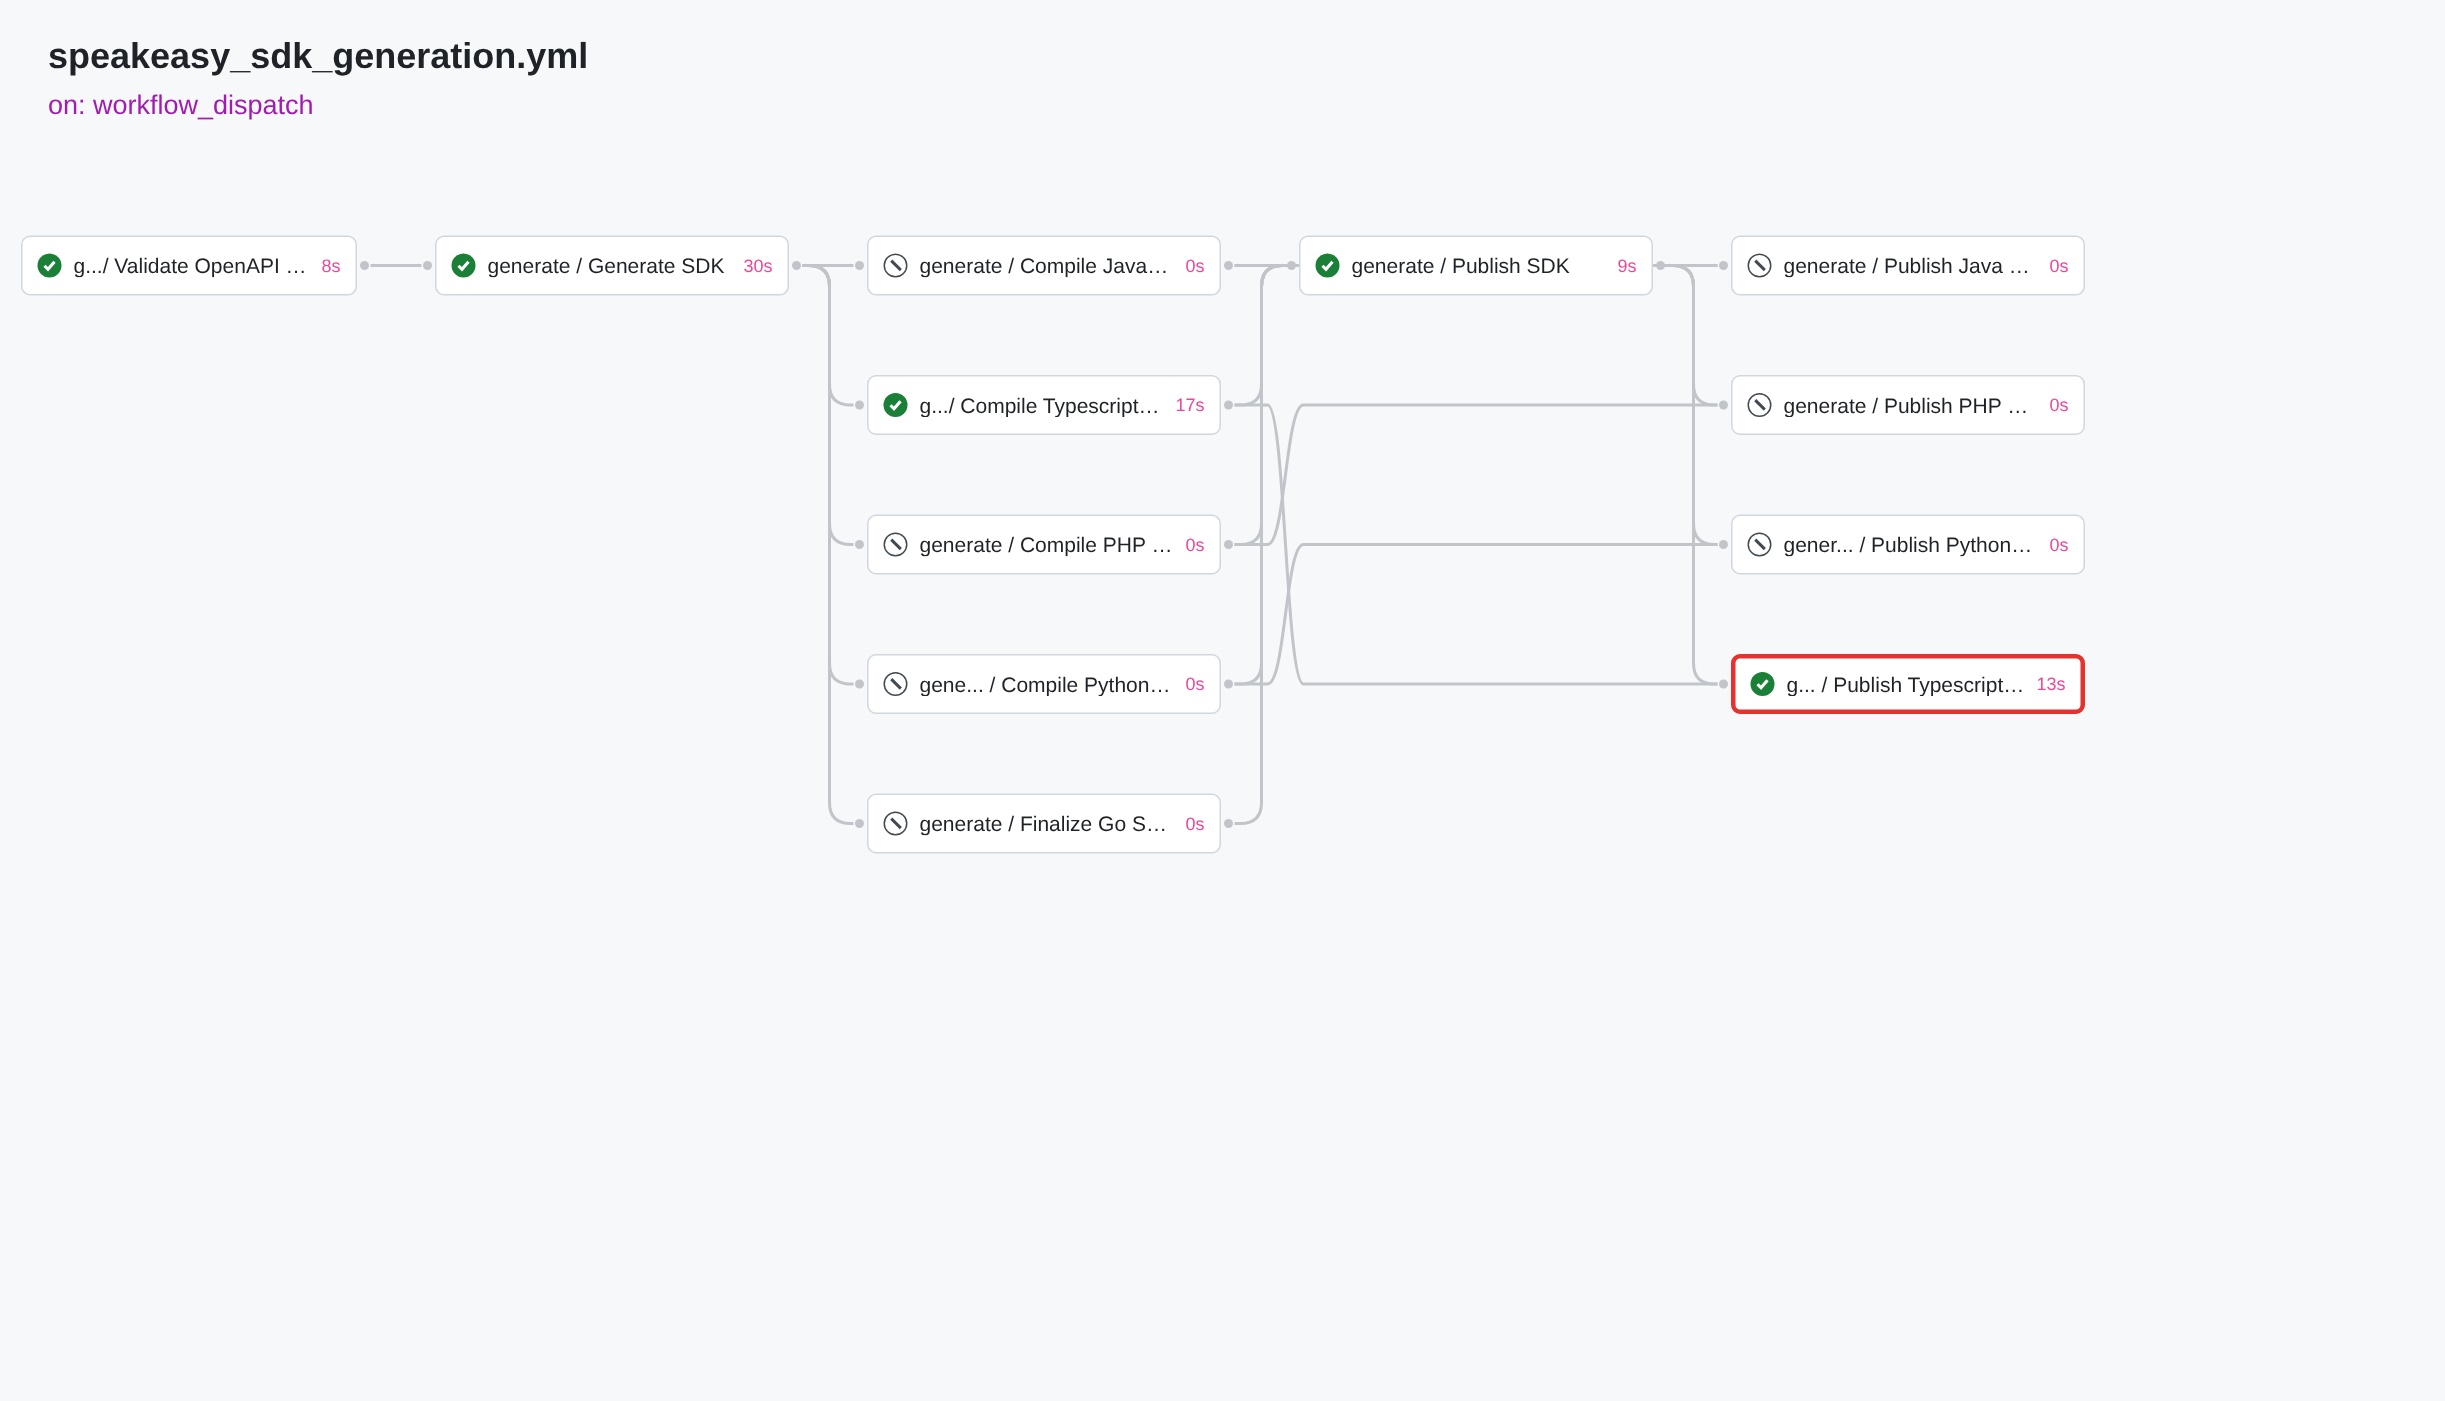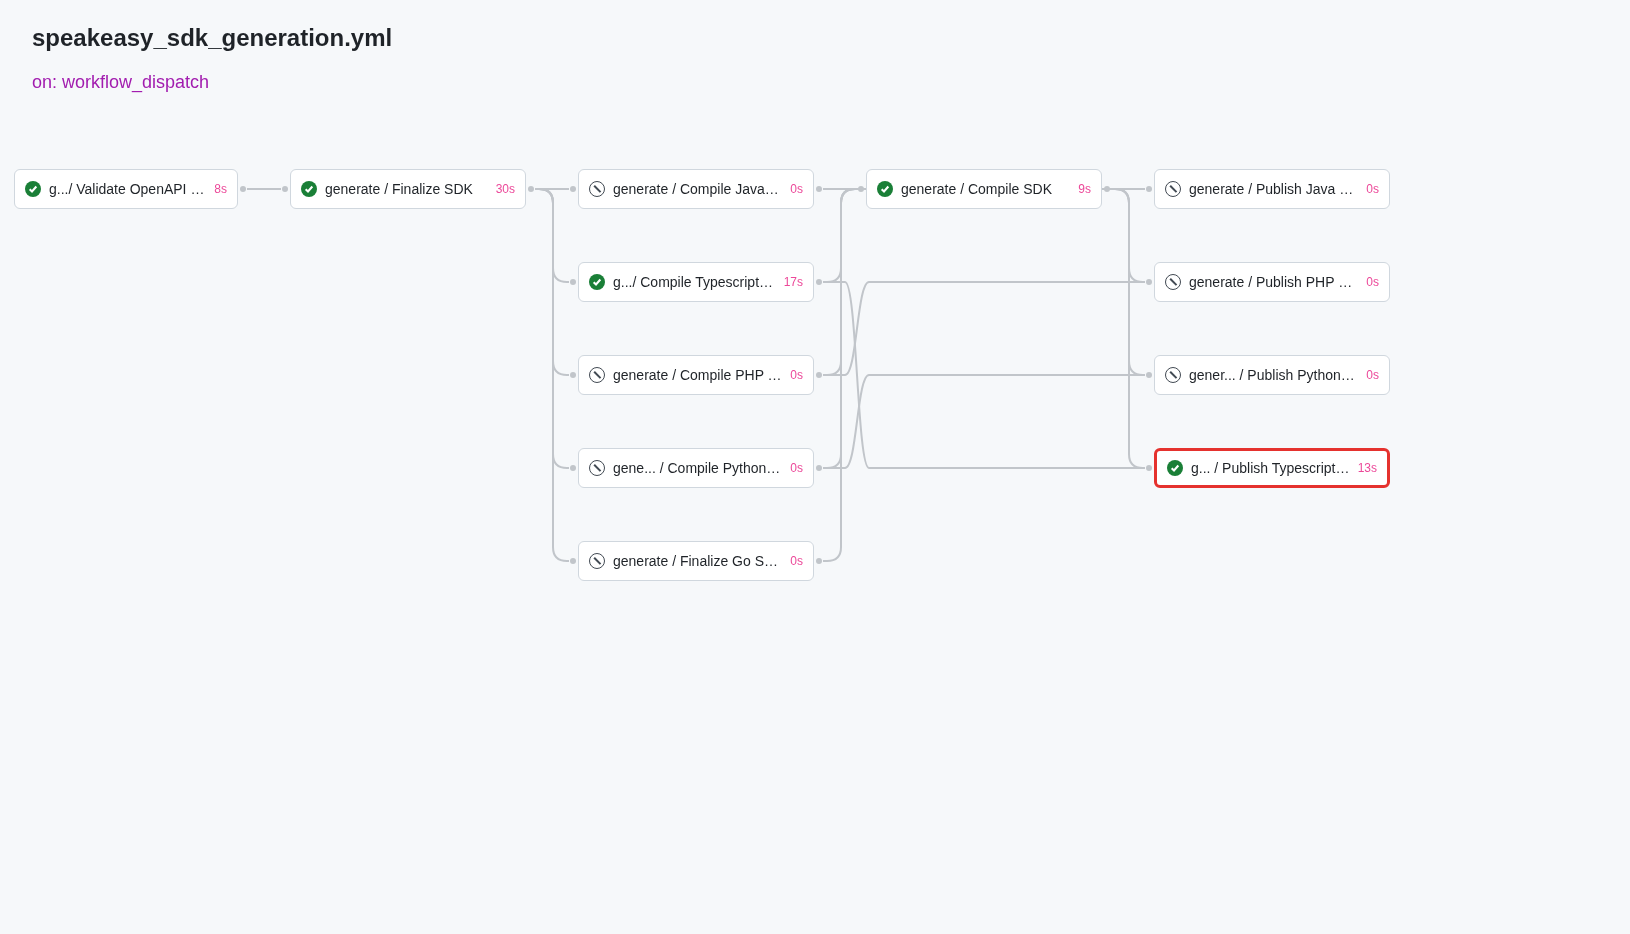--- a/index.html
+++ b/index.html
@@ -11,21 +11,21 @@
   position: relative;
   overflow: hidden;
 }
 .header {
   padding: 24px 32px 0 32px;
 }
 .header h1 {
   font-size: 24px;
   font-weight: 600;
   color: #1f2328;
-  margin-bottom: 20px;
+  margin-bottom: 8px;
 }
 .header .subtitle {
   font-size: 18px;
   color: #a21caf;
   font-weight: 400;
 }
 .graph {
   position: relative;
   width: 100%;
   height: 800px;
@@ -170,21 +170,21 @@
       </span>
       <span class="label">g.../ Validate OpenAPI Doc...</span>
       <span class="duration">8s</span>
     </div>
     <div class="node" style="left: 290px; top: 36px; width: 236px;">
       <span class="icon-success">
         <svg viewBox="0 0 12 12">
           <polyline points="2,6.2 4.8,9 10,3"></polyline>
         </svg>
       </span>
-      <span class="label">generate / Finalize SDK</span>
+      <span class="label">generate / Generate SDK</span>
       <span class="duration">30s</span>
     </div>
     <div class="node" style="left: 578px; top: 36px; width: 236px;">
       <span class="icon-skipped"></span>
       <span class="label">generate / Compile Java SDK</span>
       <span class="duration">0s</span>
     </div>
     <div class="node" style="left: 578px; top: 129px; width: 236px;">
       <span class="icon-success">
         <svg viewBox="0 0 12 12">
@@ -208,21 +208,21 @@
       <span class="icon-skipped"></span>
       <span class="label">generate / Finalize Go SDK</span>
       <span class="duration">0s</span>
     </div>
     <div class="node" style="left: 866px; top: 36px; width: 236px;">
       <span class="icon-success">
         <svg viewBox="0 0 12 12">
           <polyline points="2,6.2 4.8,9 10,3"></polyline>
         </svg>
       </span>
-      <span class="label">generate / Compile SDK</span>
+      <span class="label">generate / Publish SDK</span>
       <span class="duration">9s</span>
     </div>
     <div class="node" style="left: 1154px; top: 36px; width: 236px;">
       <span class="icon-skipped"></span>
       <span class="label">generate / Publish Java SDK</span>
       <span class="duration">0s</span>
     </div>
     <div class="node" style="left: 1154px; top: 129px; width: 236px;">
       <span class="icon-skipped"></span>
       <span class="label">generate / Publish PHP SDK</span>

